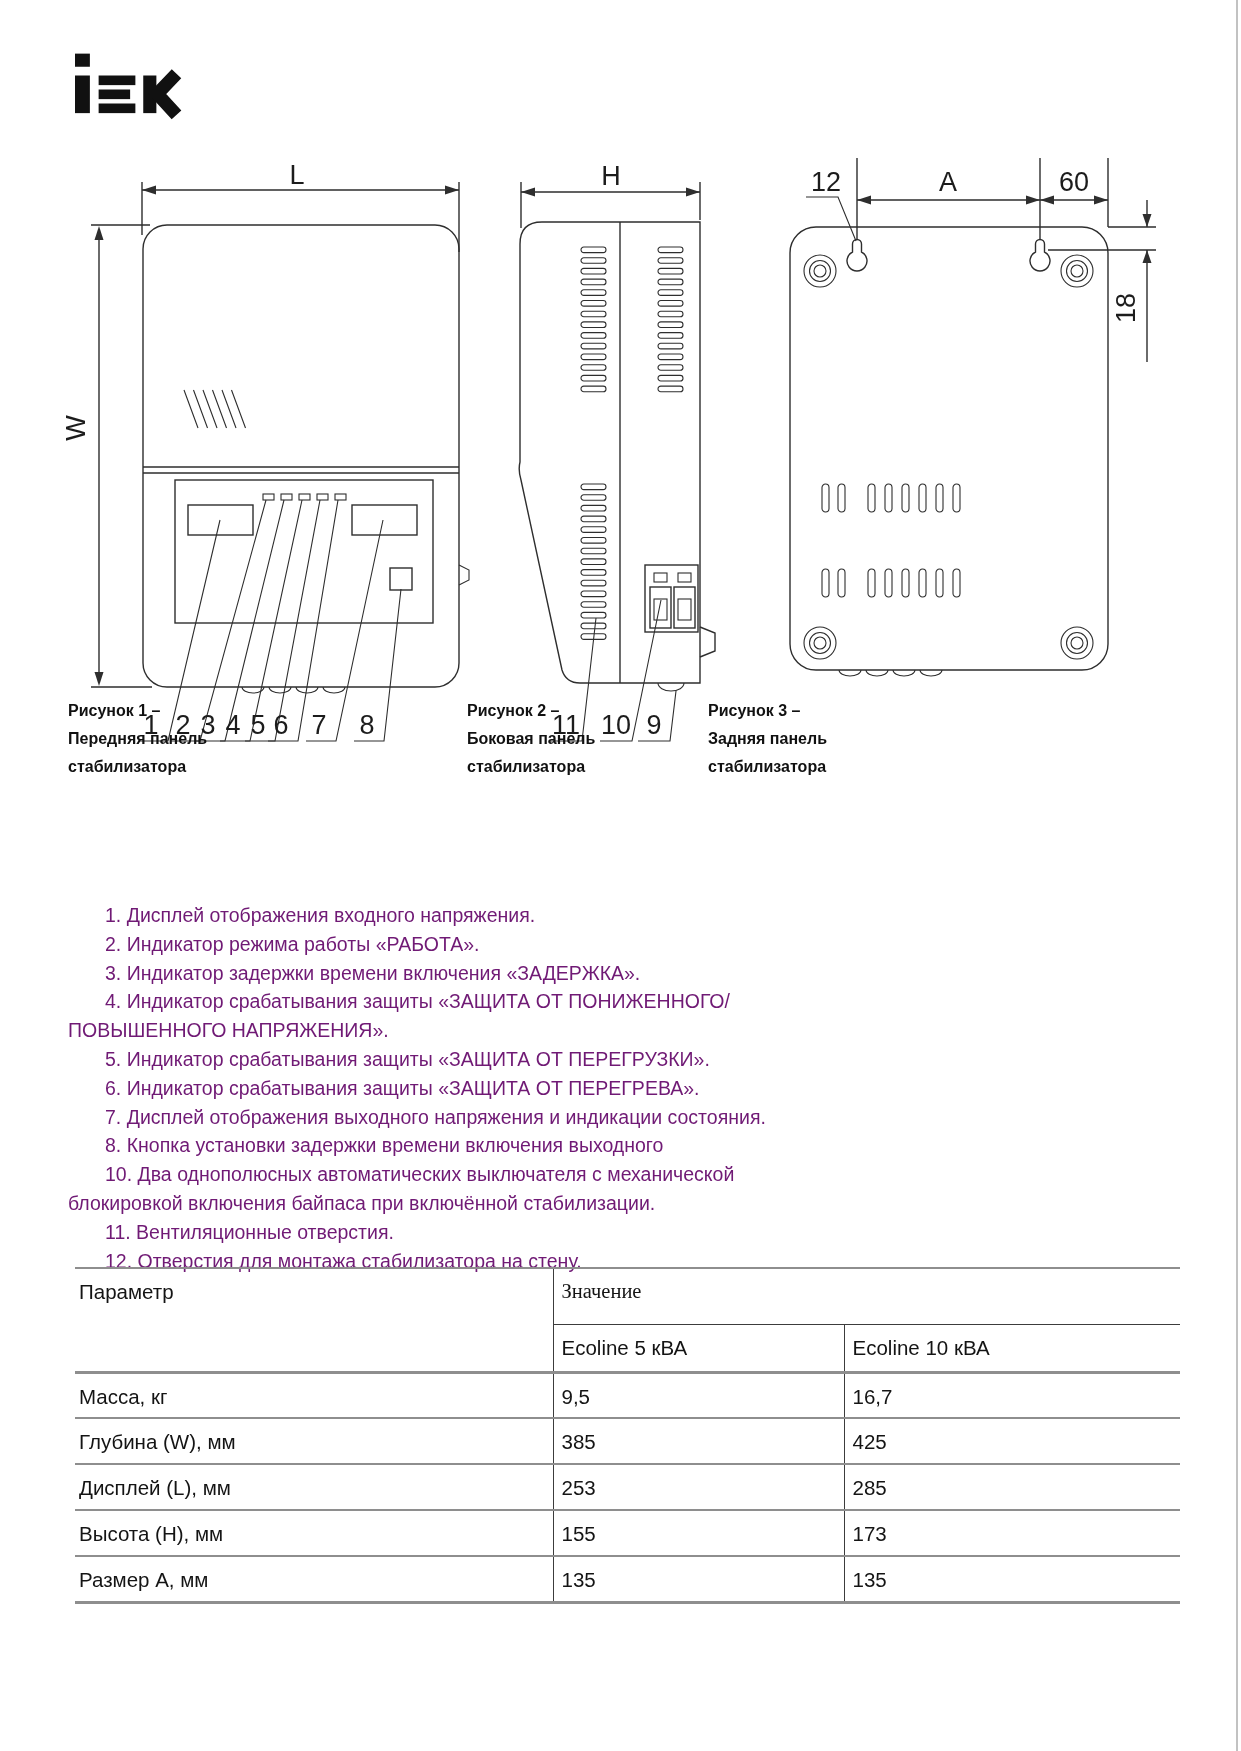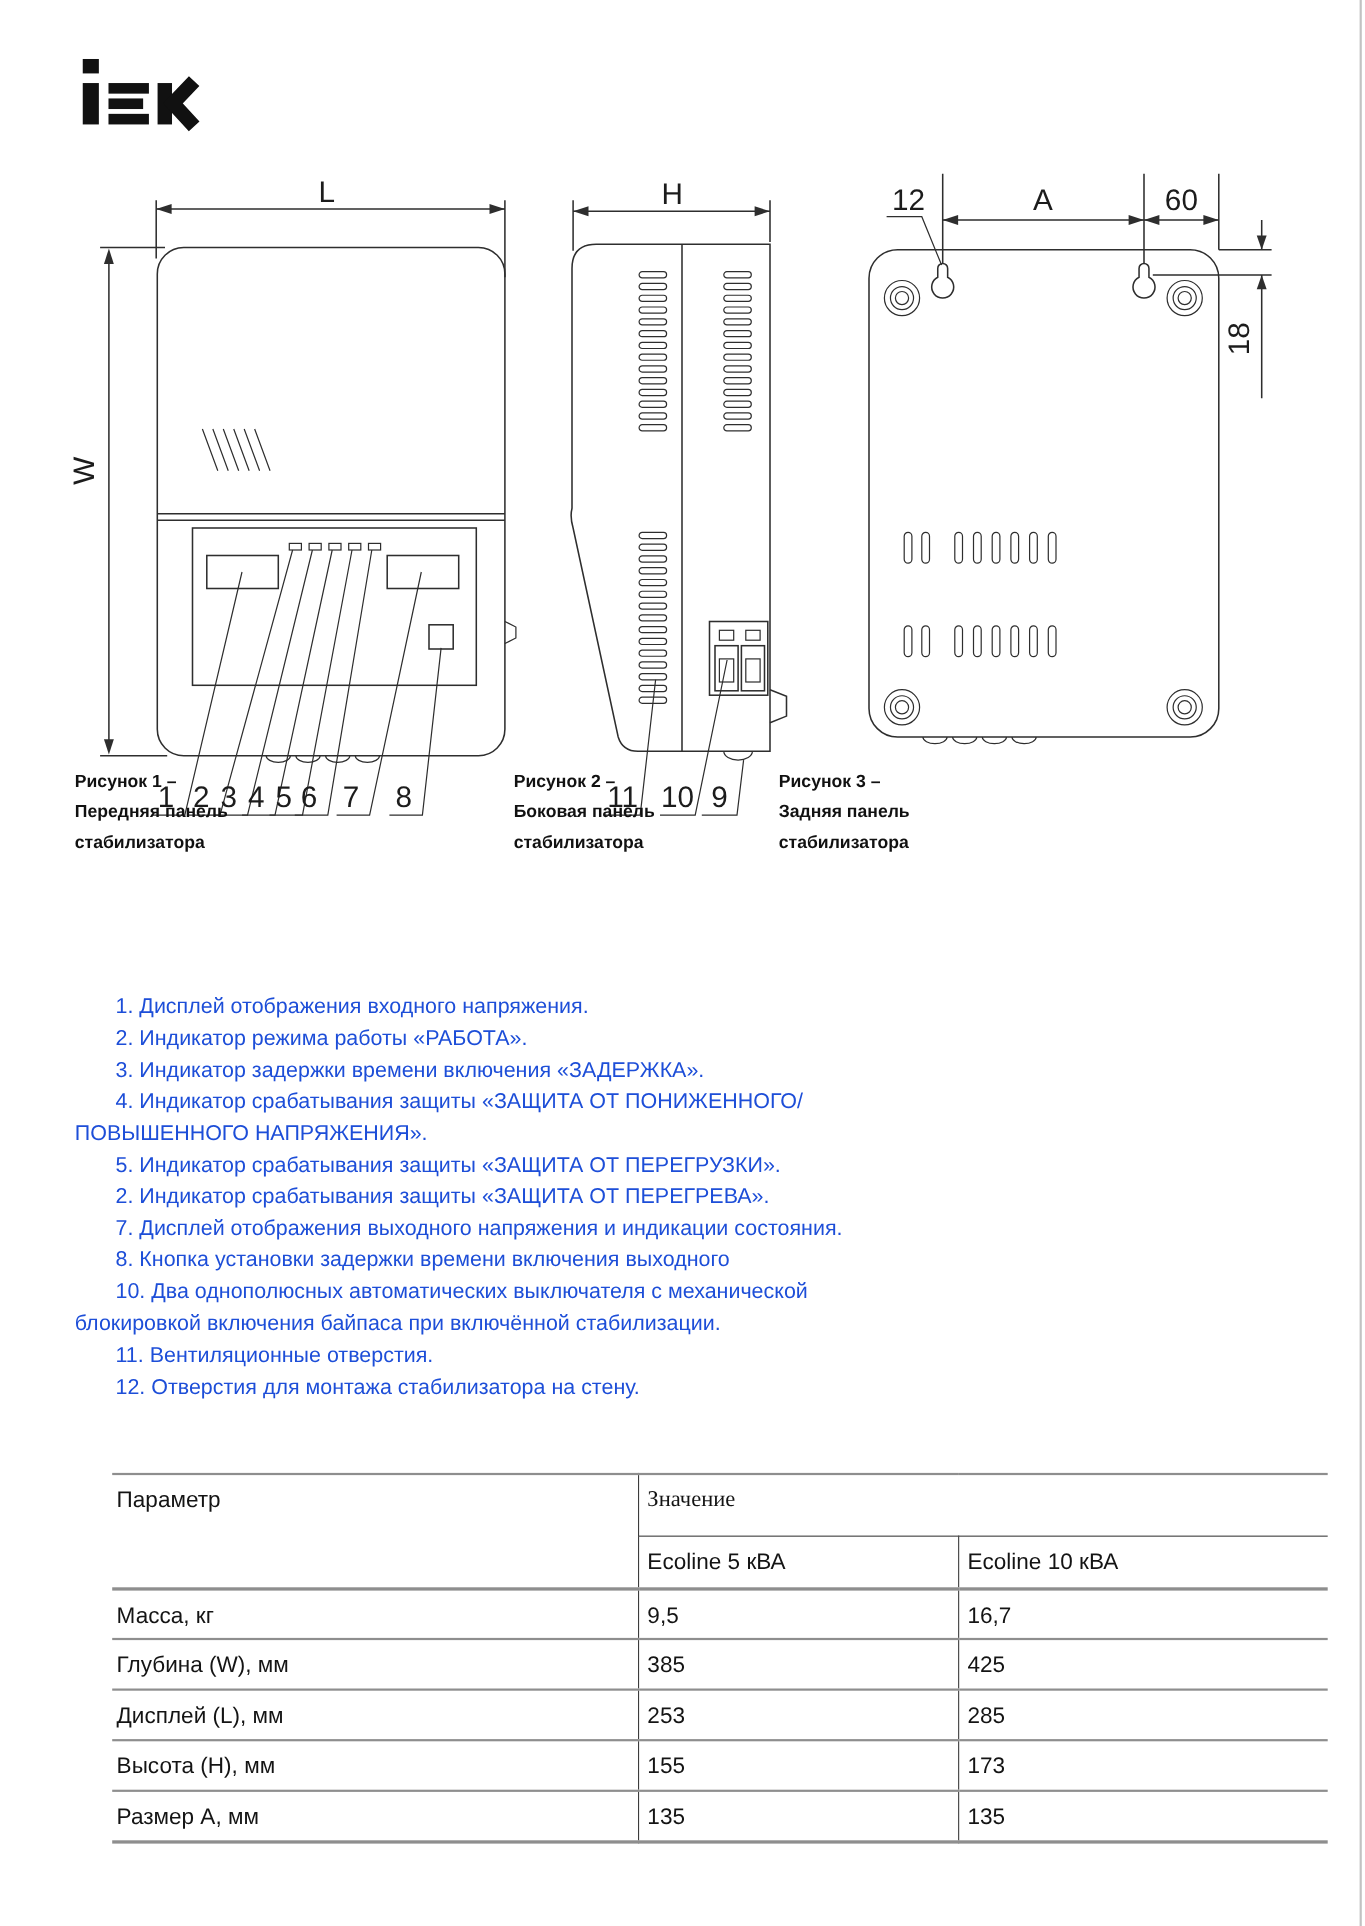--- a/index.html
+++ b/index.html
@@ -18,24 +18,24 @@
   .drawings .thin { stroke:#2e2e2e; stroke-width:1.1; fill:none; }
   .drawings .ar   { fill:#2e2e2e; stroke:none; }
   .drawings text  { font-family:"Liberation Sans", sans-serif; font-size:27px;
                     fill:#1c1c1c; stroke:none; }
 
   .caption { position:absolute; top:697px; font-size:16px; line-height:28px; color:#111;font-weight:bold; }
   .caption div { white-space:nowrap; }
   #cap1 { left:68px; } #cap2 { left:467px; } #cap3 { left:708px; }
 
   .legend { position:absolute; left:68px; top:901px; width:780px; }
-  .leg-line { font-size:19.5px; line-height:28.8px; white-space:nowrap; color:#1d4ed8; }
+  .leg-line { font-size:19.5px; line-height:28.8px; white-space:nowrap; color:#701a75; }
   .leg-first { padding-left:37px; }
 
-  .spec { position:absolute; left:75px; top:1339px;margin-left:27px; }
+  .spec { position:absolute; left:75px; top:1267px; }
   table.tbl { border-collapse:collapse; table-layout:fixed; width:1105px;
               border-top:2.5px solid #8e8e8e; border-bottom:3px solid #8e8e8e;
               font-size:20.5px; color:#141414; }
   .tbl td { vertical-align:top; padding:11px 8px 0 8px; }
   .tbl td.c1 { padding-left:4px; }
   .tbl .vline { border-left:1.5px solid #3c3c3c; }
   .tbl .under-thin { border-bottom:1.5px solid #3c3c3c;font-family:Liberation Serif, serif; }
   .tbl .head-sep { border-bottom:3px solid #8e8e8e; }
   .tbl tr.r-head1 { height:56px; }
   .tbl tr.r-head2 { height:48px; }
@@ -290,21 +290,21 @@
     <div>стабилизатора</div>
   </div>
 
   <div class="legend">
     <div class="leg-line leg-first">1. Дисплей отображения входного напряжения.</div>
     <div class="leg-line leg-first">2. Индикатор режима работы «РАБОТА».</div>
     <div class="leg-line leg-first">3. Индикатор задержки времени включения «ЗАДЕРЖКА».</div>
     <div class="leg-line leg-first">4. Индикатор срабатывания защиты «ЗАЩИТА ОТ ПОНИЖЕННОГО/</div>
     <div class="leg-line">ПОВЫШЕННОГО НАПРЯЖЕНИЯ».</div>
     <div class="leg-line leg-first">5. Индикатор срабатывания защиты «ЗАЩИТА ОТ ПЕРЕГРУЗКИ».</div>
-    <div class="leg-line leg-first">2. Индикатор срабатывания защиты «ЗАЩИТА ОТ ПЕРЕГРЕВА».</div>
+    <div class="leg-line leg-first">6. Индикатор срабатывания защиты «ЗАЩИТА ОТ ПЕРЕГРЕВА».</div>
     <div class="leg-line leg-first">7. Дисплей отображения выходного напряжения и индикации состояния.</div>
     <div class="leg-line leg-first">8. Кнопка установки задержки времени включения выходного</div>
     <div class="leg-line leg-first">10. Два однополюсных автоматических выключателя с механической</div>
     <div class="leg-line">блокировкой включения байпаса при включённой стабилизации.</div>
     <div class="leg-line leg-first">11. Вентиляционные отверстия.</div>
     <div class="leg-line leg-first">12. Отверстия для монтажа стабилизатора на стену.</div>
   </div>
 
   <div class="spec">
     <table class="tbl">

